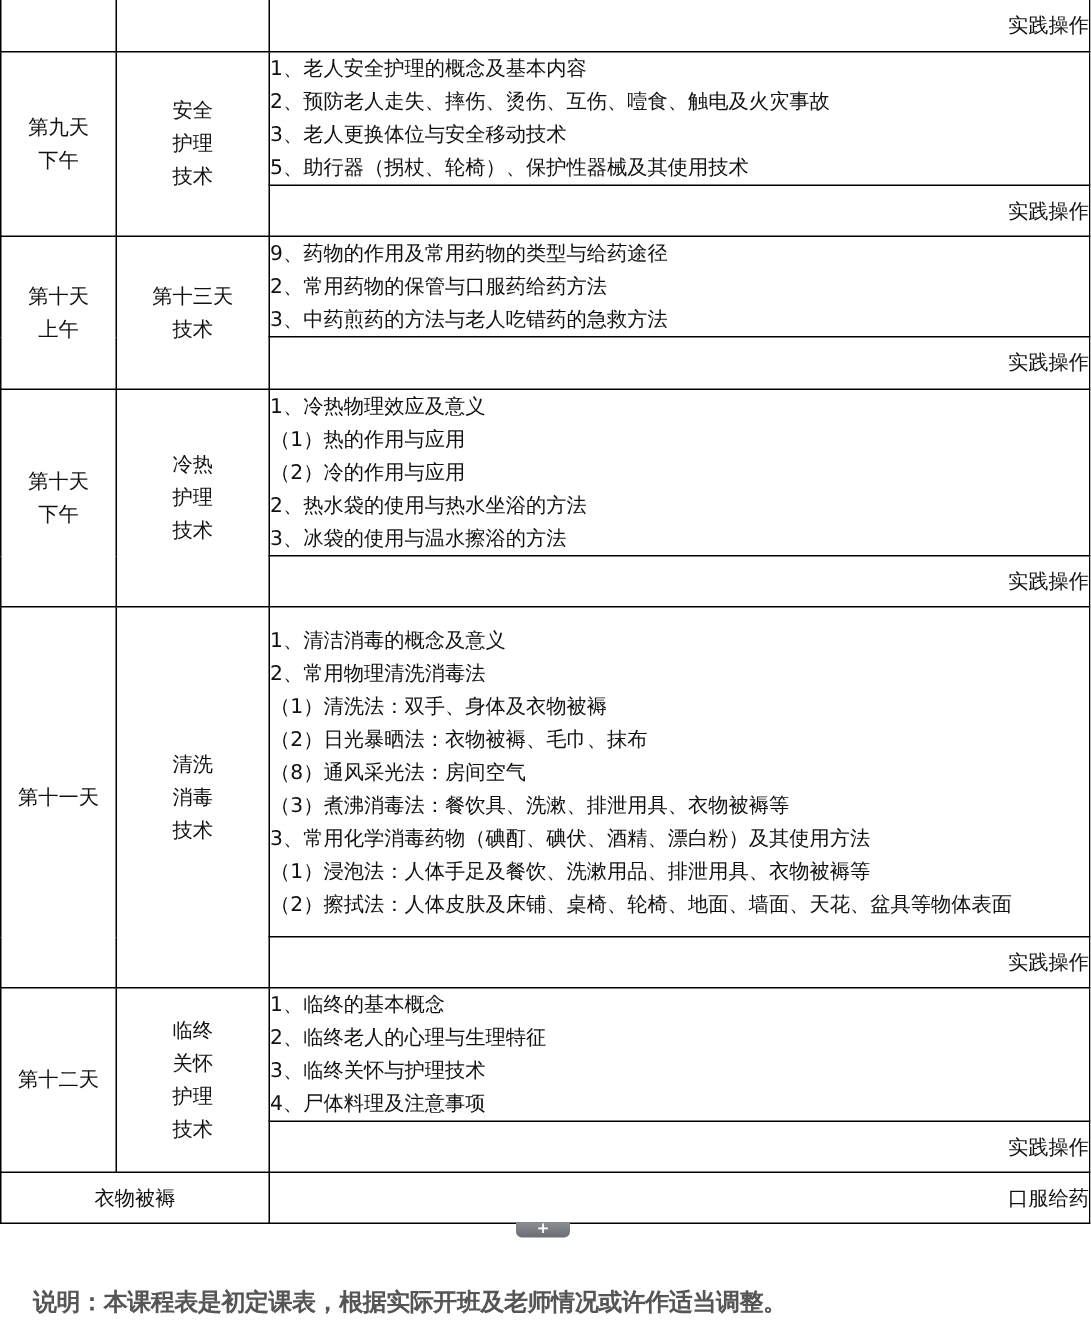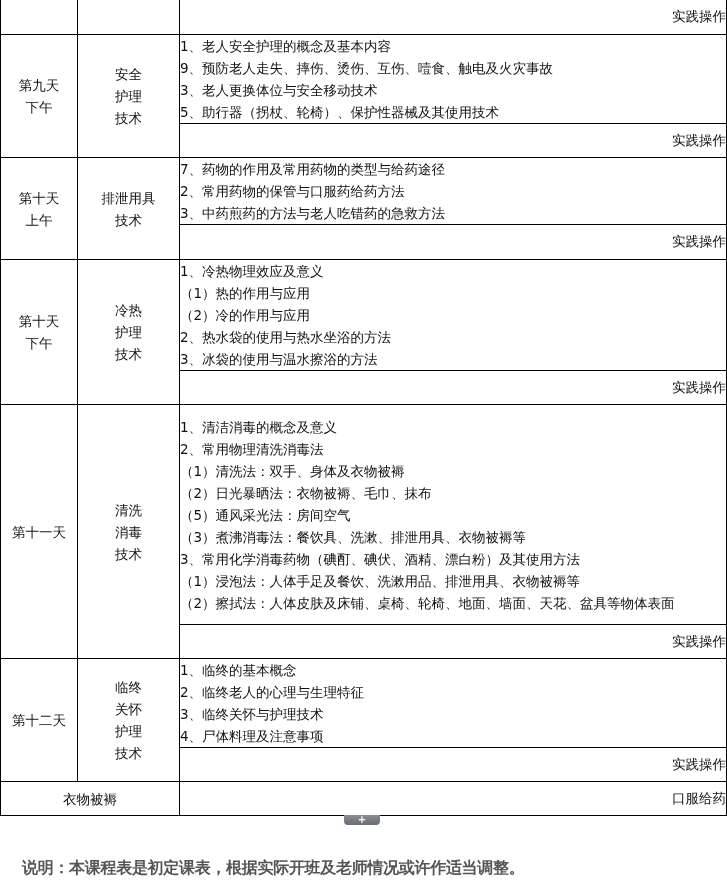--- a/index.html
+++ b/index.html
@@ -64,40 +64,40 @@
         <span>第九天</span>
         <span>下午</span>
       </td>
       <td class="topic stack" rowspan="2">
         <span>安全</span>
         <span>护理</span>
         <span>技术</span>
       </td>
       <td class="content">
         <div class="line">1、老人安全护理的概念及基本内容</div>
-        <div class="line">9、预防老人走失、摔伤、烫伤、互伤、噎食、触电及火灾事故</div>
+        <div class="line">2、预防老人走失、摔伤、烫伤、互伤、噎食、触电及火灾事故</div>
         <div class="line">3、老人更换体位与安全移动技术</div>
         <div class="line">5、助行器（拐杖、轮椅）、保护性器械及其使用技术</div>
       </td>
     </tr>
     <tr style="height:34px">
       <td class="practice">实践操作</td>
     </tr>
 
     <tr style="height:67px">
       <td class="day stack" rowspan="2">
         <span>第十天</span>
         <span>上午</span>
       </td>
       <td class="topic stack" rowspan="2">
-        <span>排泄用具</span>
+        <span>第十三天</span>
         <span>技术</span>
       </td>
       <td class="content">
-        <div class="line">7、药物的作用及常用药物的类型与给药途径</div>
+        <div class="line">9、药物的作用及常用药物的类型与给药途径</div>
         <div class="line">2、常用药物的保管与口服药给药方法</div>
         <div class="line">3、中药煎药的方法与老人吃错药的急救方法</div>
       </td>
     </tr>
     <tr style="height:35px">
       <td class="practice">实践操作</td>
     </tr>
 
     <tr style="height:110px">
       <td class="day stack" rowspan="2">
@@ -128,21 +128,21 @@
       <td class="topic stack" rowspan="2">
         <span>清洗</span>
         <span>消毒</span>
         <span>技术</span>
       </td>
       <td class="content">
         <div class="line">1、清洁消毒的概念及意义</div>
         <div class="line">2、常用物理清洗消毒法</div>
         <div class="line">（1）清洗法：双手、身体及衣物被褥</div>
         <div class="line">（2）日光暴晒法：衣物被褥、毛巾、抹布</div>
-        <div class="line">（5）通风采光法：房间空气</div>
+        <div class="line">（8）通风采光法：房间空气</div>
         <div class="line">（3）煮沸消毒法：餐饮具、洗漱、排泄用具、衣物被褥等</div>
         <div class="line">3、常用化学消毒药物（碘酊、碘伏、酒精、漂白粉）及其使用方法</div>
         <div class="line">（1）浸泡法：人体手足及餐饮、洗漱用品、排泄用具、衣物被褥等</div>
         <div class="line wrap">（2）擦拭法：人体皮肤及床铺、桌椅、轮椅、地面、墙面、天花、盆具等物体表面</div>
       </td>
     </tr>
     <tr style="height:34px">
       <td class="practice">实践操作</td>
     </tr>
 

